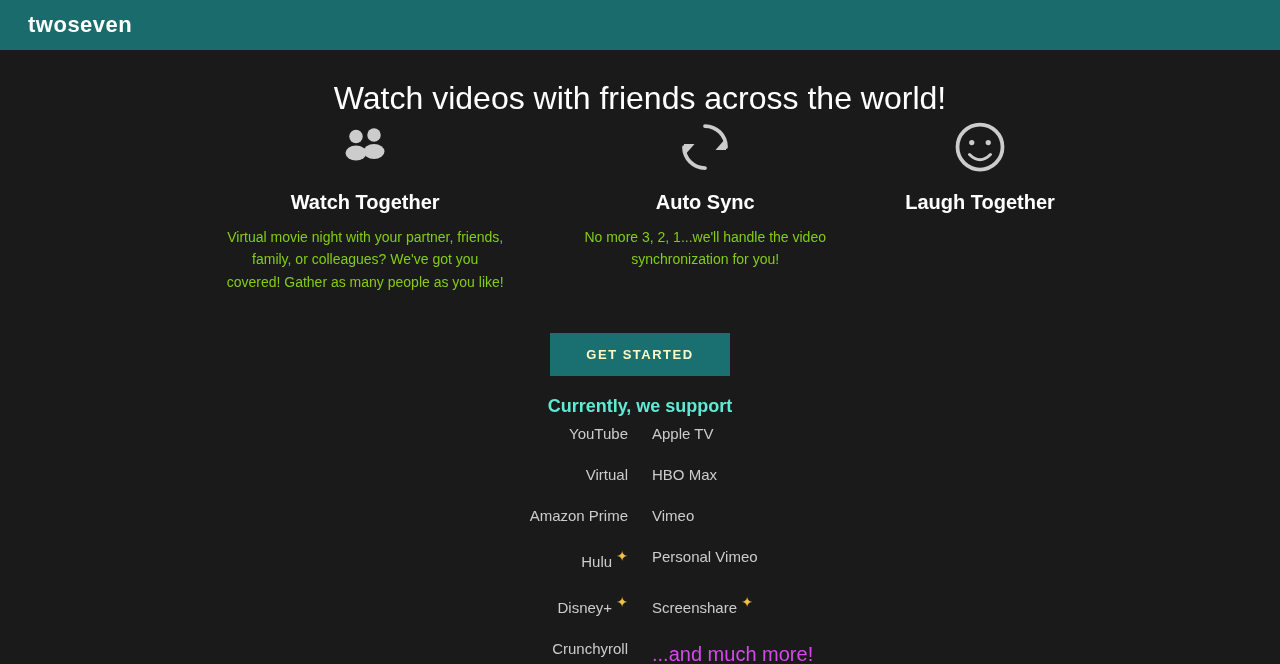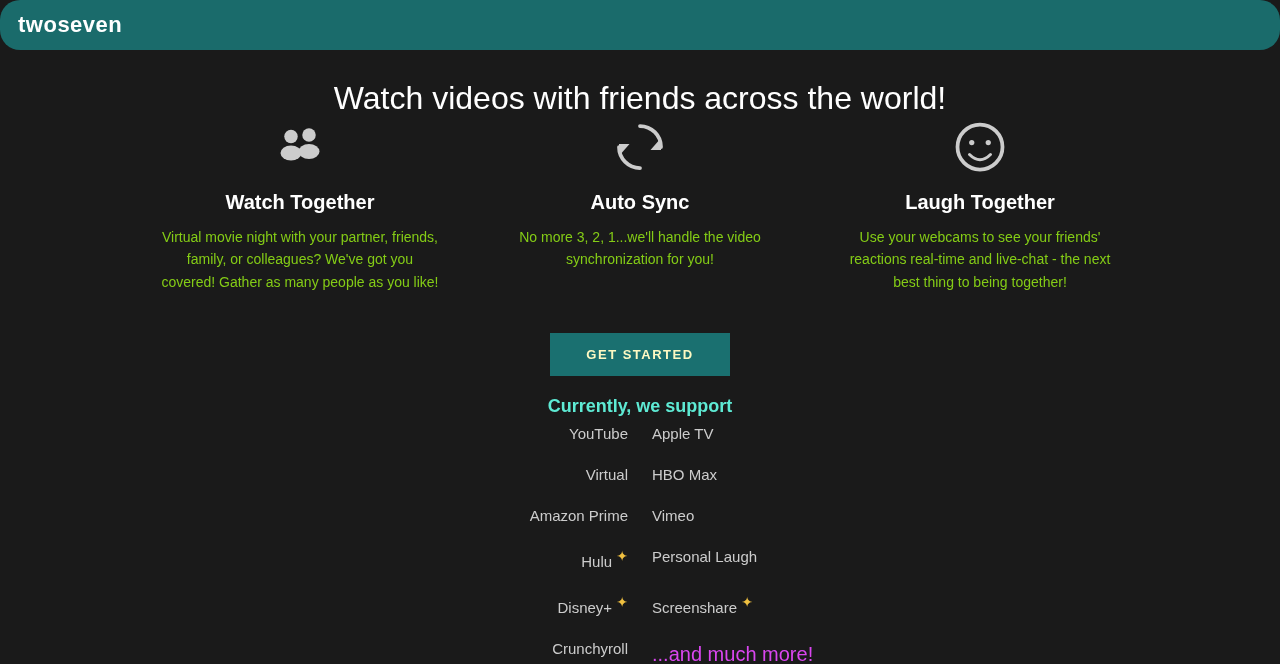--- a/index.html
+++ b/index.html
@@ -13,24 +13,23 @@
       height: 664px;
       background-color: #1a1a1a;
       font-family: Arial, sans-serif;
       color: #ffffff;
       overflow: hidden;
     }
 
     
     .header {
       background-color: #1a6b6b;
-      padding: 12px 18px;
-      display: flex;
-      align-items: center;
-      border-radius: 20px;
+      padding: 12px 28px;
+      display: flex;
+      align-items: center;
     }
 
     .logo {
       font-size: 22px;
       font-weight: bold;
       color: #ffffff;
       letter-spacing: 0.5px;
     }
 
     
@@ -187,41 +186,40 @@
     </div>
 
     <div class="feature-card">
       <svg class="icon-svg" viewBox="0 0 80 80" fill="none" xmlns="http://www.w3.org/2000/svg">
         <circle cx="40" cy="40" r="30" stroke="#cccccc" stroke-width="5" fill="none"></circle>
         <circle cx="29" cy="34" r="3.5" fill="#cccccc"></circle>
         <circle cx="51" cy="34" r="3.5" fill="#cccccc"></circle>
         <path d="M26 50 Q40 64 54 50" stroke="#cccccc" stroke-width="4" fill="none" stroke-linecap="round"></path>
       </svg>
       <div class="feature-title">Laugh Together</div>
-      <div class="feature-desc">Use your webcams to see your friends' reactions real-time and live-chat - the next best thing to being together!</div>
     </div>
 
   </div>
 
   <button class="get-started-btn">GET STARTED</button>
 
   <div class="support-section">
     <div class="support-title">Currently, we support</div>
     <div class="support-grid">
       <div class="support-item left">YouTube</div>
       <div class="support-item right">Apple TV</div>
 
       <div class="support-item left">Virtual</div>
       <div class="support-item right">HBO Max</div>
 
       <div class="support-item left">Amazon Prime</div>
       <div class="support-item right">Vimeo</div>
 
       <div class="support-item left">Hulu <span class="star-icon">✦</span></div>
-      <div class="support-item right">Personal Laugh</div>
+      <div class="support-item right">Personal Vimeo</div>
 
       <div class="support-item left">Disney+ <span class="star-icon">✦</span></div>
       <div class="support-item right">Screenshare <span class="star-icon">✦</span></div>
 
       <div class="support-item left">Crunchyroll</div>
       <div class="support-item right and-more">...and much more!</div>
     </div>
   </div>
 
 </div>

